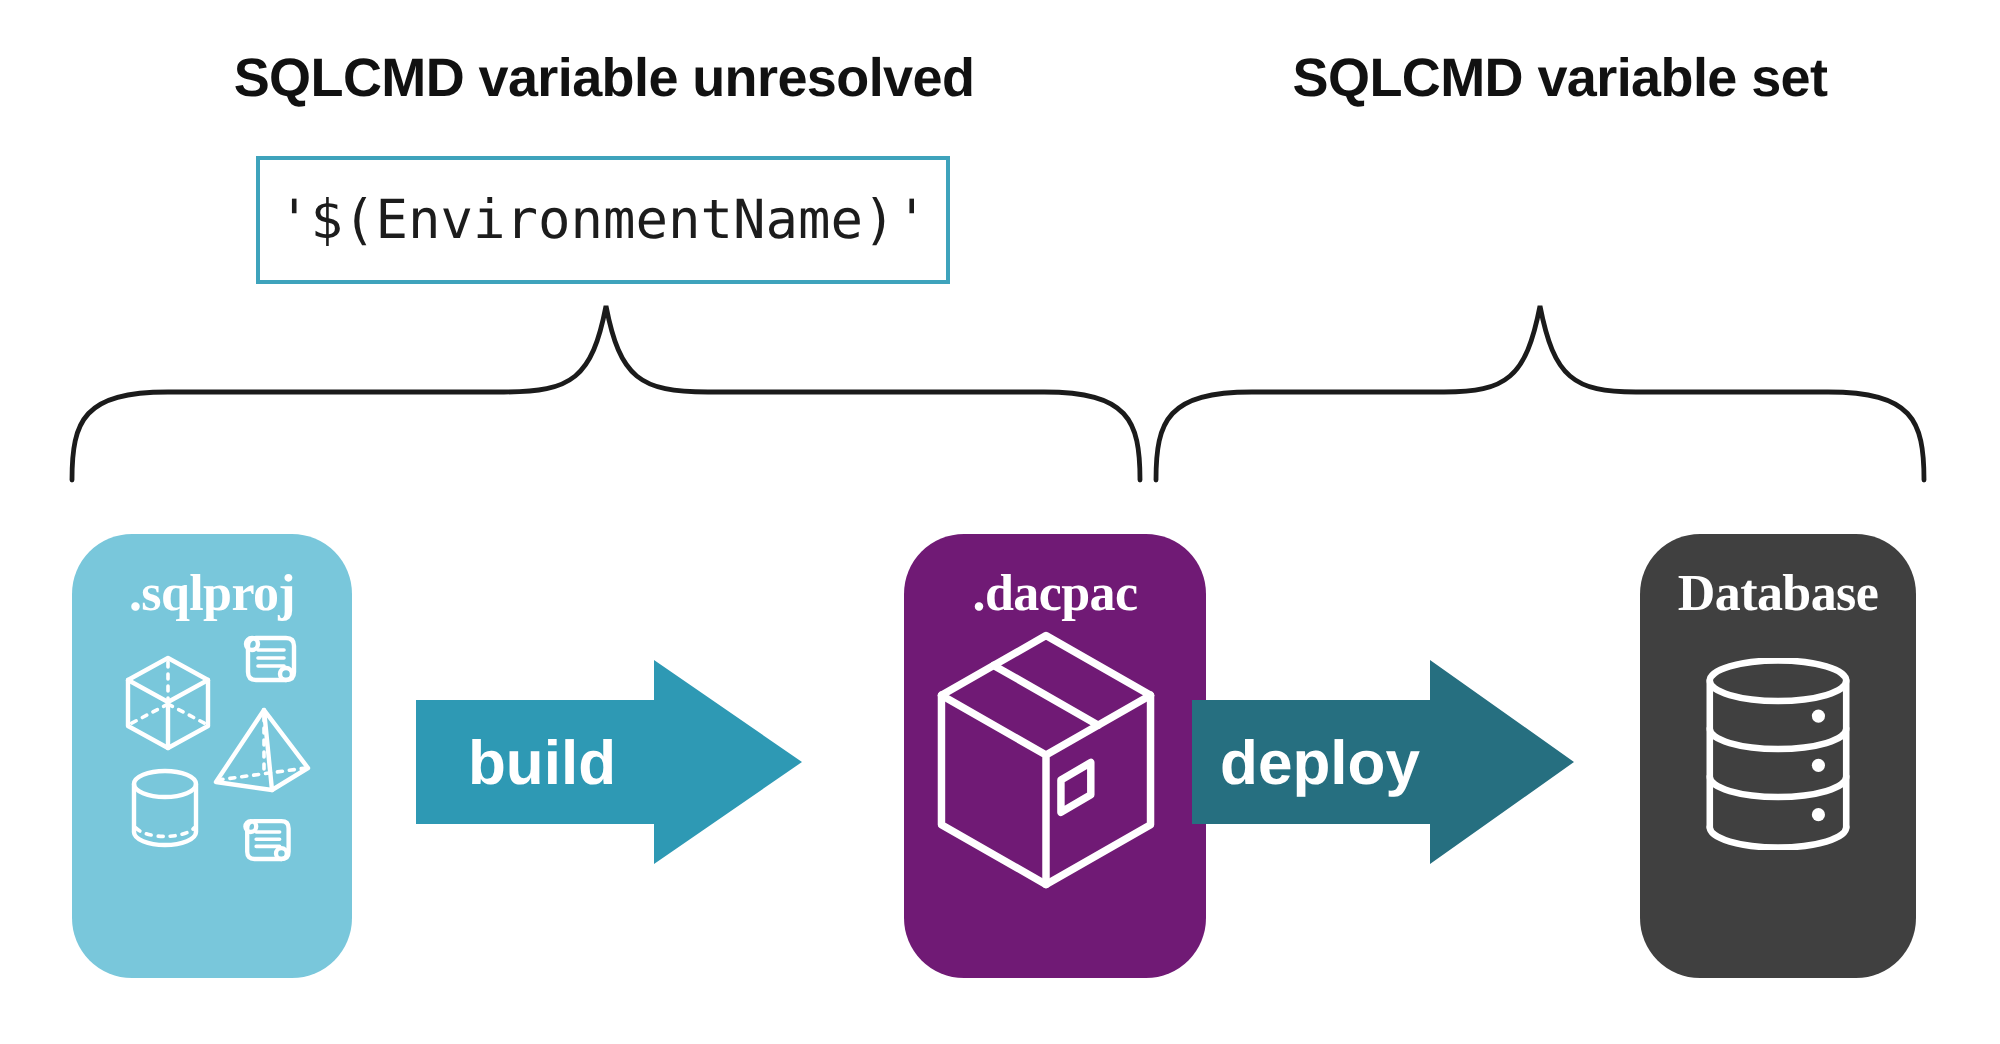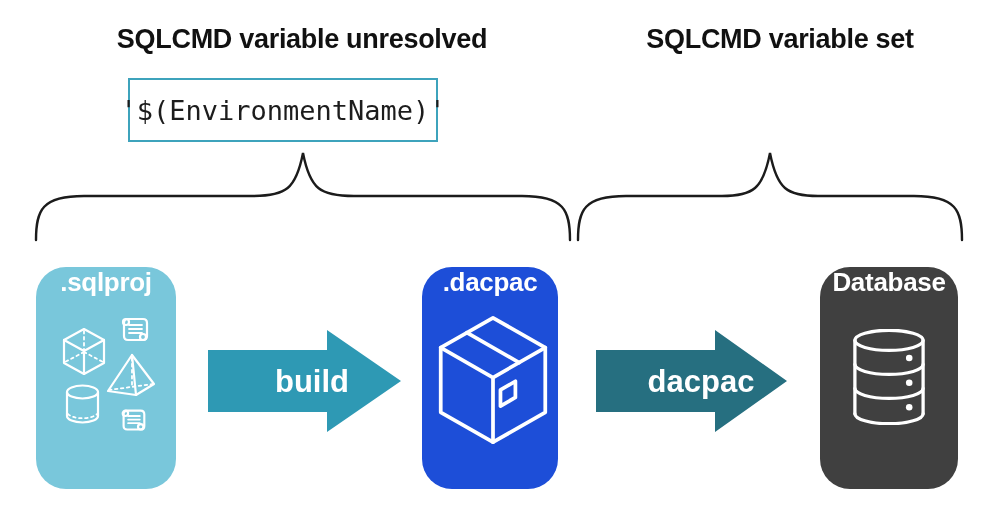--- a/index.html
+++ b/index.html
@@ -11,42 +11,42 @@
     position:absolute;top:24px;transform:translateX(-50%);
     font-size:27px;font-weight:bold;color:#111;white-space:nowrap;letter-spacing:-0.3px;
   }
   #heading-left{left:302px;}
   #heading-right{left:770px;margin-left:10px;}
   .code-box{
     position:absolute;box-sizing:border-box;border:2px solid #3EA3BC;background:#fff;
     display:flex;align-items:center;justify-content:center;
     font-family:"DejaVu Sans Mono",monospace;font-size:27px;color:#1C1C1C;white-space:nowrap;
   }
-  #code-box-left{left:128px;top:78px;width:310px;height:64px;}
+  #code-box-left{left:128px;top:78px;width:347px;height:64px;}
   #code-box-right{left:667px;top:81px;width:205px;height:57px;}
   .brace-svg{position:absolute;left:0;top:0;width:1000px;height:522px;pointer-events:none;}
   .brace-svg path{stroke:#1B1B1B;stroke-width:2.4;fill:none;stroke-linecap:round;}
   .node{
     position:absolute;top:267px;height:222px;border-radius:30px;
   }
   #node-sqlproj{left:36px;width:140px;background:#79C7DB;}
-  #node-dacpac{left:422px;width:136px;background:#1d4ed8;}
+  #node-dacpac{left:452px;width:151px;background:#701a75;}
   #node-database{left:820px;width:138px;background:#404040;}
   .node-label{
-    width:100%;text-align:center;
-    font-size:26px;font-weight:bold;color:#FFFFFF;letter-spacing:-0.3px;
+    width:100%;text-align:center;margin-top:15px;
+    font-size:26px;font-weight:bold;color:#FFFFFF;letter-spacing:-0.3px;font-family:Liberation Serif, serif;
   }
   .node svg{position:absolute;}
   .icon-stroke{stroke:#FFFFFF;fill:none;stroke-linejoin:round;stroke-linecap:round;}
   .arrow-svg{position:absolute;top:330px;height:102px;}
   #arrow-build-svg{left:208px;width:194px;}
   #arrow-deploy-svg{left:596px;width:192px;}
   .arrow-label{
     position:absolute;top:362px;height:40px;line-height:40px;text-align:center;
-    font-size:31px;font-weight:bold;color:#FFFFFF;padding-left:41px;
+    font-size:31px;font-weight:bold;color:#FFFFFF;
   }
   #arrow-build-label{left:208px;width:126px;}
   #arrow-deploy-label{left:596px;width:128px;}
 </style>
 </head>
 <body>
 
 <div id="canvas">
 
   <div class="heading" id="heading-left">SQLCMD variable unresolved</div>
@@ -115,21 +115,21 @@
         <path d="M3,26 L45,50 L87,26 M45,50 L45,102"></path>
         <path d="M24,14 L66,38"></path>
         <path d="M51,60 L63,53 L63,66 L51,73 Z"></path>
       </g>
     </svg>
   </div>
 
   <svg class="arrow-svg" id="arrow-deploy-svg" viewBox="0 0 192 102">
     <polygon points="0,20 119,20 119,0 191,51 119,102 119,82 0,82" fill="#266F80"></polygon>
   </svg>
-  <div class="arrow-label" id="arrow-deploy-label">dacpac</div>
+  <div class="arrow-label" id="arrow-deploy-label">deploy</div>
 
   <div class="node" id="node-database">
     <div class="node-label">Database</div>
     <svg style="left:31px;top:62px;" width="76" height="96" viewBox="0 0 60 76">
       <g class="icon-stroke" stroke-width="2.6">
         <ellipse cx="30" cy="9" rx="27" ry="8"></ellipse>
         <path d="M3,9 V67 M57,9 V67"></path>
         <path d="M3,67 A27,8 0 0 0 57,67"></path>
         <path d="M3,28 A27,8 0 0 0 57,28"></path>
         <path d="M3,47 A27,8 0 0 0 57,47"></path>

